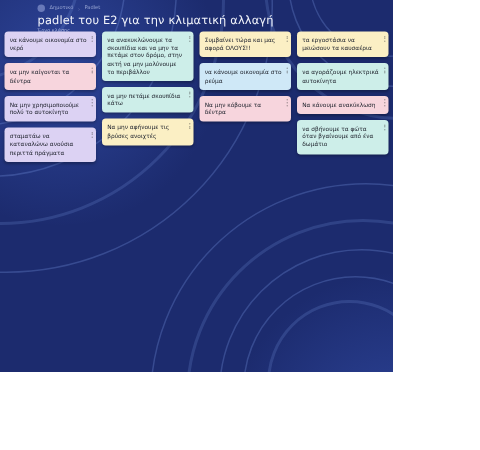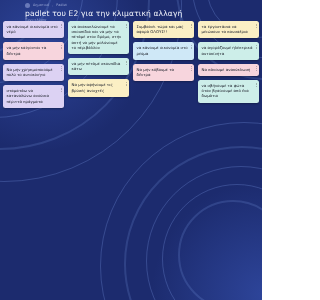--- a/index.html
+++ b/index.html
@@ -3,21 +3,21 @@
 <meta charset="utf-8">
 <style>
   * { box-sizing: border-box; margin: 0; padding: 0; }
   html, body {
     width: 262px; height: 300px;
     overflow: hidden;
     font-family: "DejaVu Sans", "Liberation Sans", sans-serif;
   }
   #app {
     position: relative;
-    width: 262px; height: 300px;
+    width: 262px; height: 248px;
     background: #1c2b6e;
     overflow: hidden;
   }
   
   .rings {
     position: absolute; inset: 0;
     pointer-events: none;
     overflow: hidden;
   }
   .ring {

